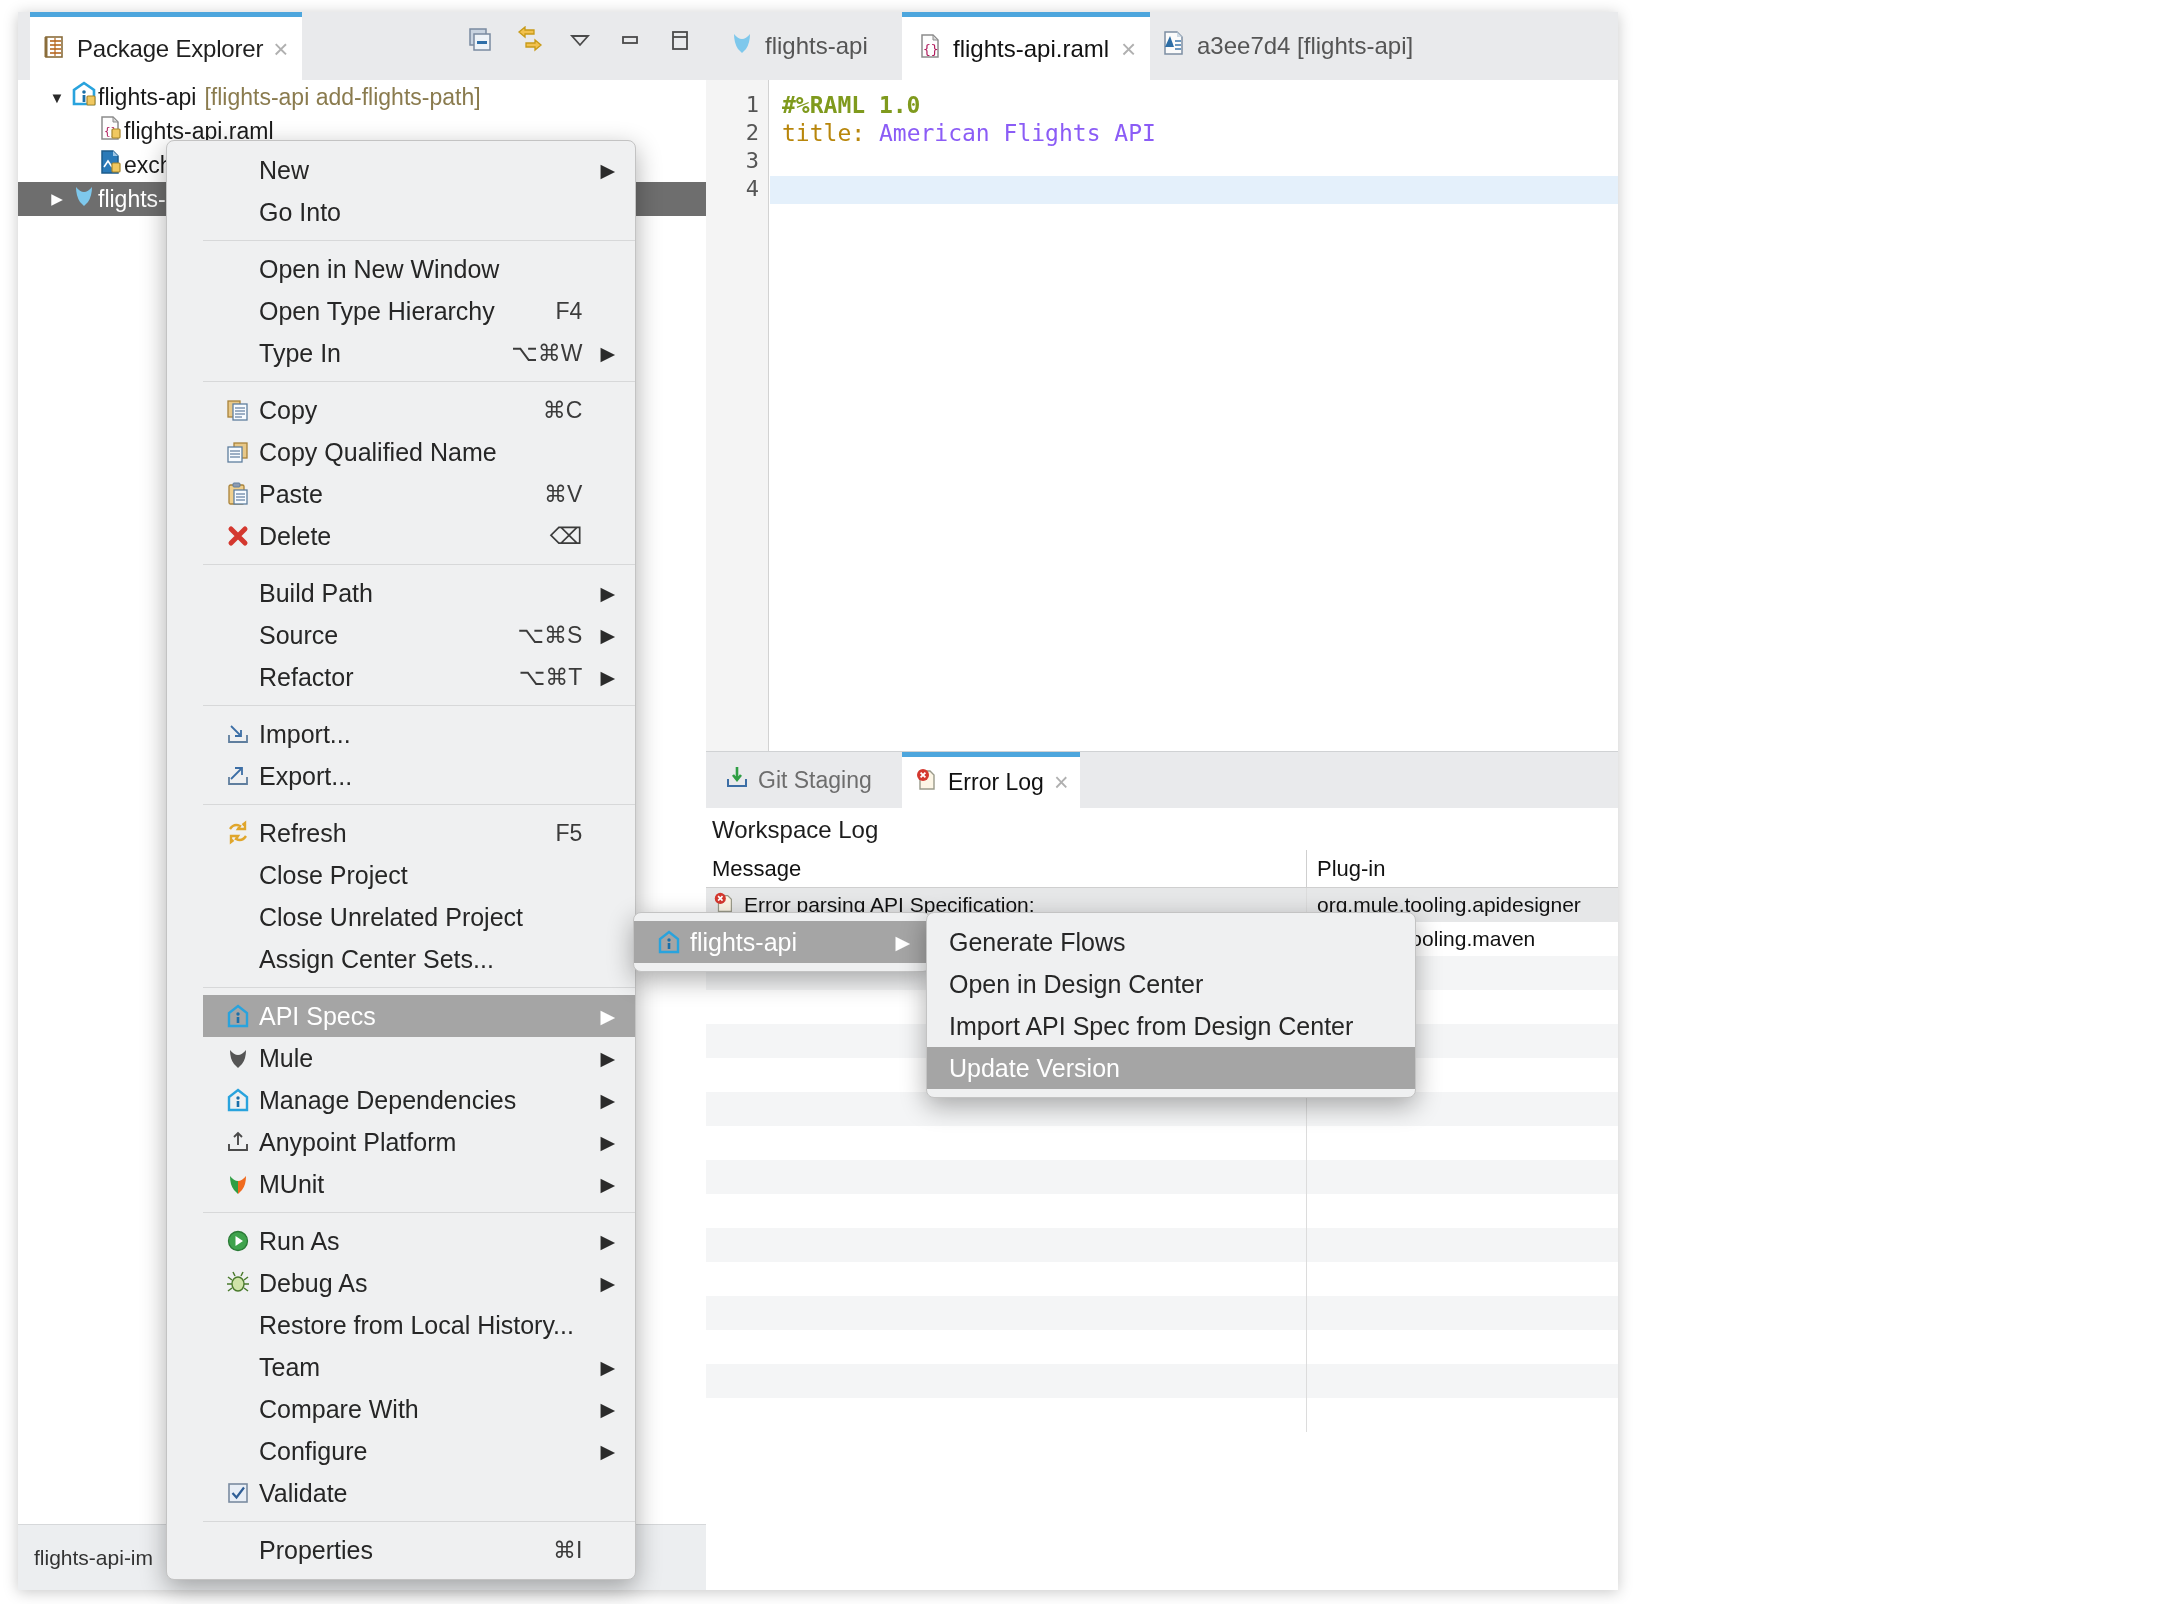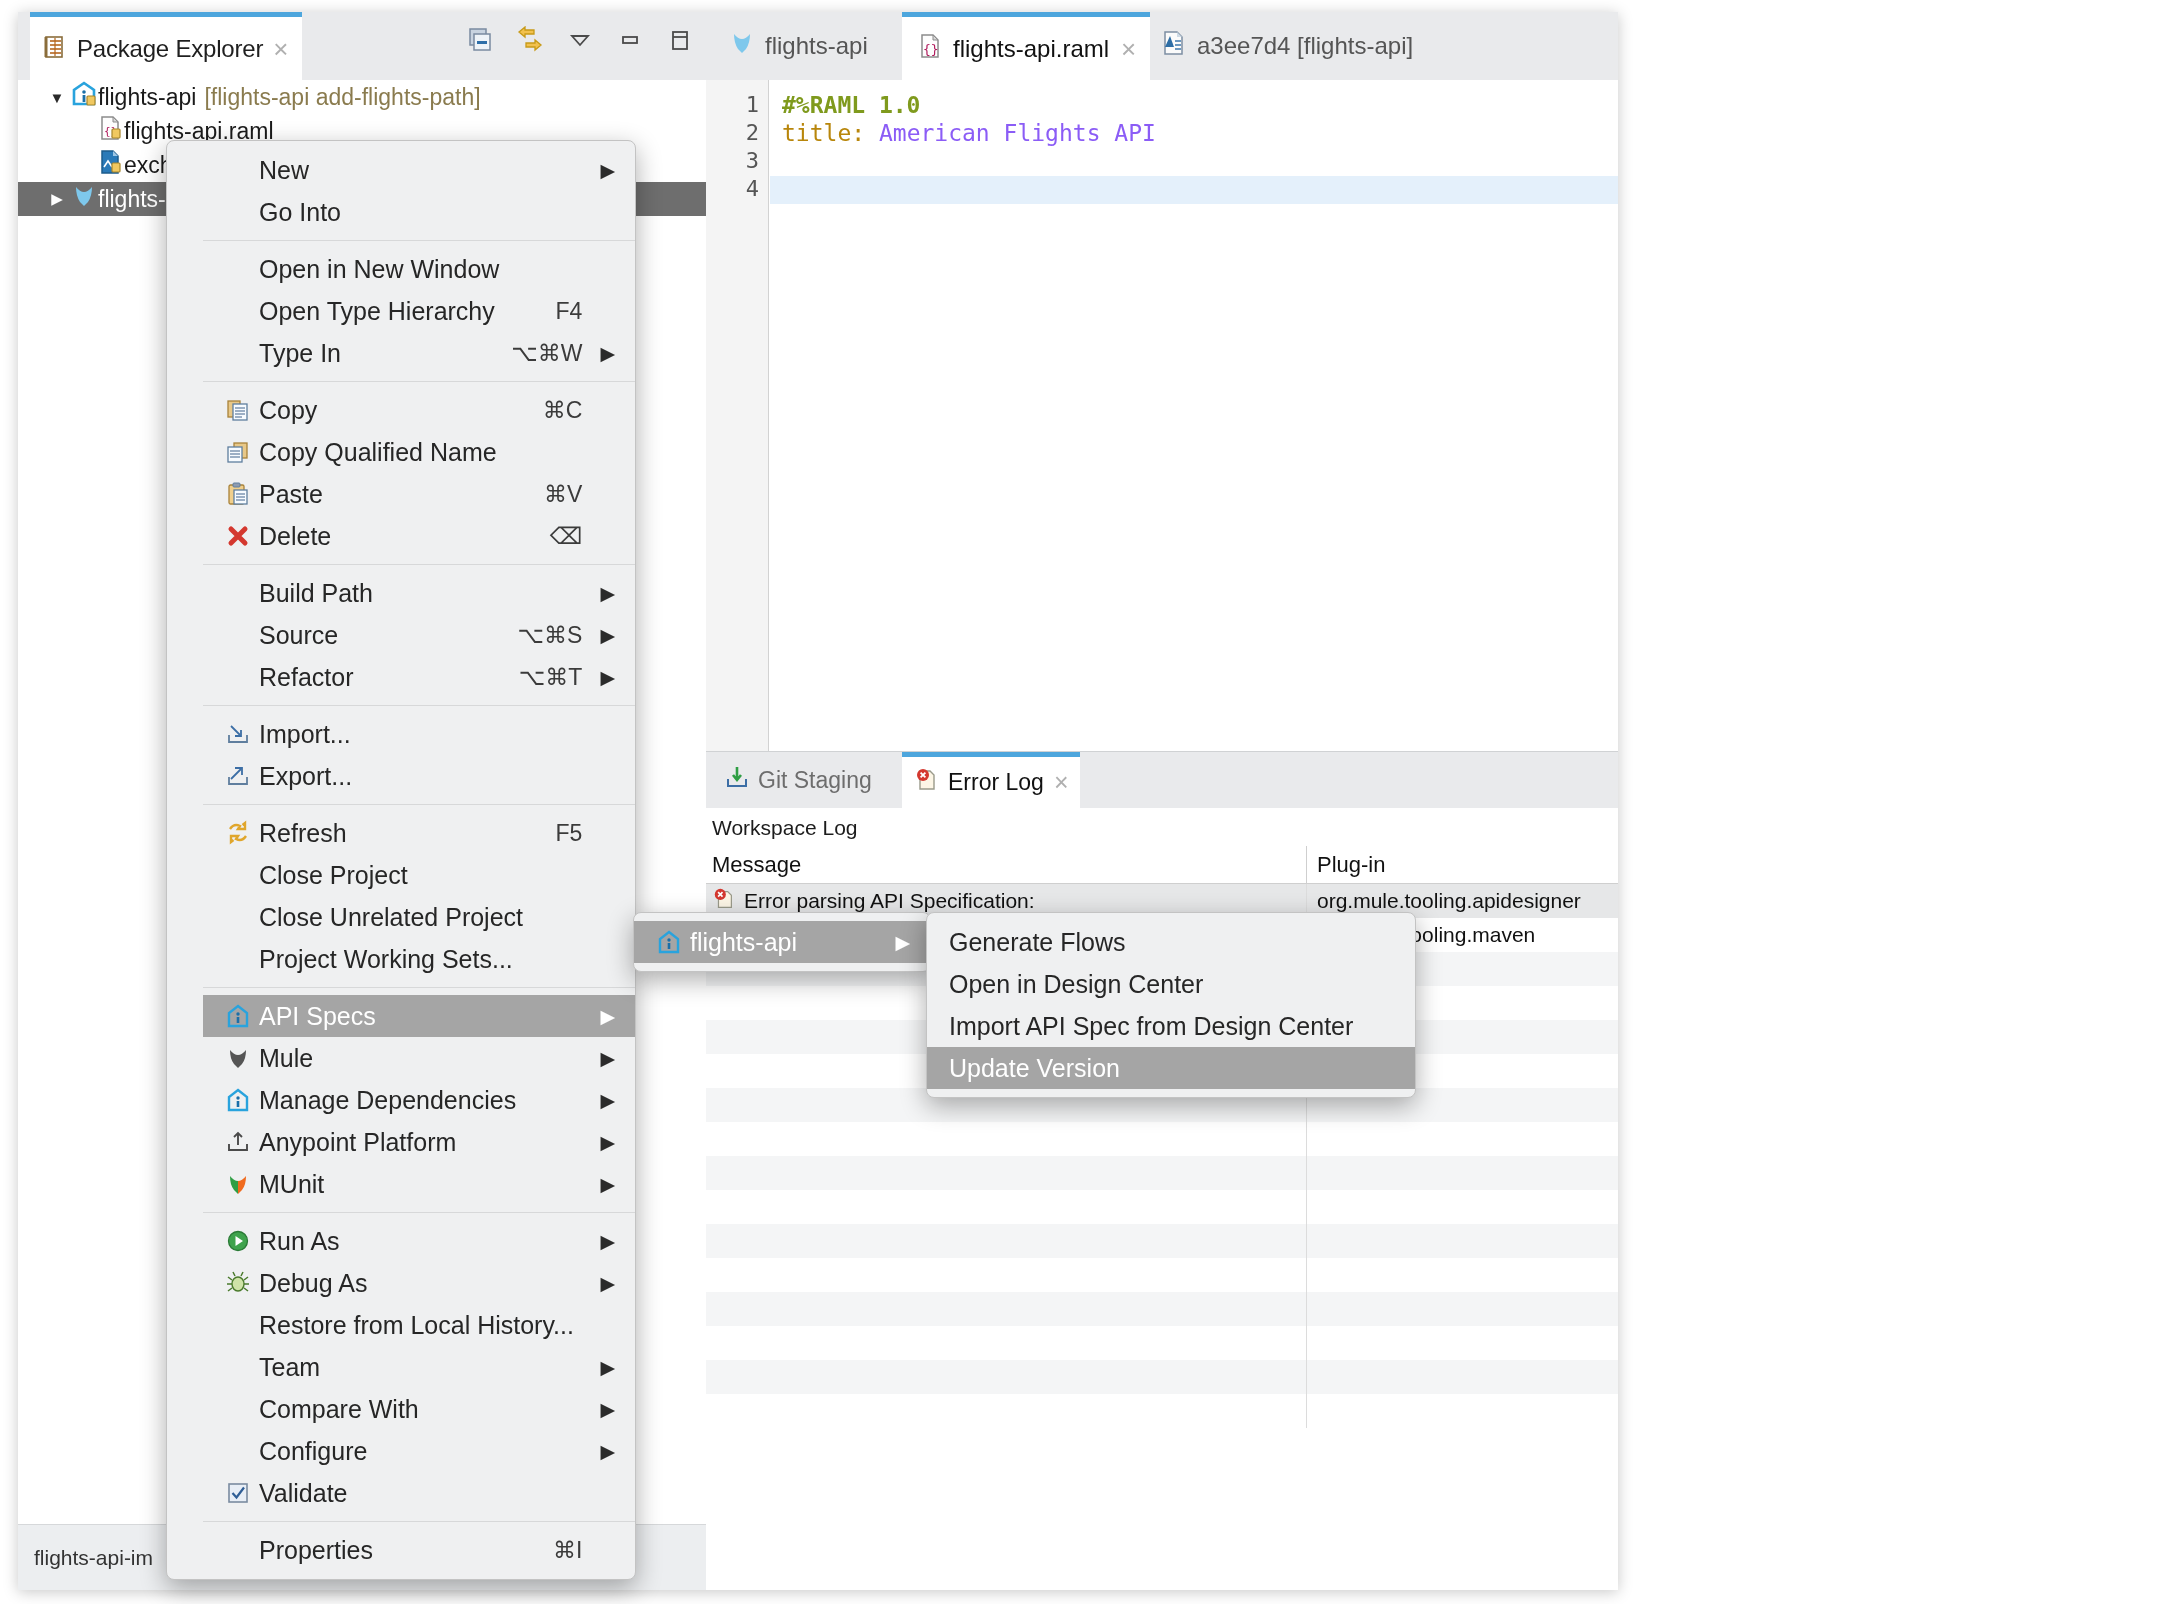--- a/index.html
+++ b/index.html
@@ -136,21 +136,21 @@
   .bv-tab {
     position: absolute; top: 0; height: 56px; display: flex; align-items: center;
     padding: 0 12px; font-size: 23px; white-space: nowrap;
   }
   .bv-tab.inactive { color: #6d6d6d; }
   .bv-tab.active { background:#ffffff; border-top: 5px solid #4da6dd; color:#111; }
   .bv-tab .txt { margin-left: 8px; }
   .bv-tab .cls { margin-left: 10px; color:#b0b0b0; font-size:25px; font-weight:300; line-height:1; }
 
   .bv-body { position: absolute; left:0; top:56px; width:912px; bottom:0; background:#ffffff; }
-  .bv-heading { padding: 8px 0 6px 6px; font-size: 21px; color:#1c1c1c; }
+  .bv-heading { padding: 8px 0 6px 6px; font-size: 24px; color:#1c1c1c; }
   .bv-filter {
     margin: 4px 6px 8px 6px; height: 42px;
     border: 1px solid #c8c8c8; border-radius: 6px; background:#fff;
     display:flex; align-items:center; padding-left:12px;
     font-size: 22px; color: #9a9a9a;
   }
   .tbl-head {
     display:flex; height: 38px; align-items:center;
     border-bottom: 1px solid #cfcfcf; font-size: 22px; color:#111;
   }
@@ -647,21 +647,21 @@
           <span class="arw spacer">▶</span>
       </div>
       <div class="mi">
         <span class="noico"></span>
         <span class="lbl">Close Unrelated Project</span>
         <span class="acc"></span>
           <span class="arw spacer">▶</span>
       </div>
       <div class="mi">
         <span class="noico"></span>
-        <span class="lbl">Project Working Sets...</span>
+        <span class="lbl">Assign Center Sets...</span>
         <span class="acc"></span>
           <span class="arw spacer">▶</span>
       </div>
 
       <div class="sep"></div>
 
       <div class="mi hl">
         <span class="ico">
           <svg width="26" height="26" viewBox="0 0 26 26">
             <path d="M13 3 L22 10 L22 23 L4 23 L4 10 Z" fill="none" stroke="#29a3dd" stroke-width="2.4"></path>

